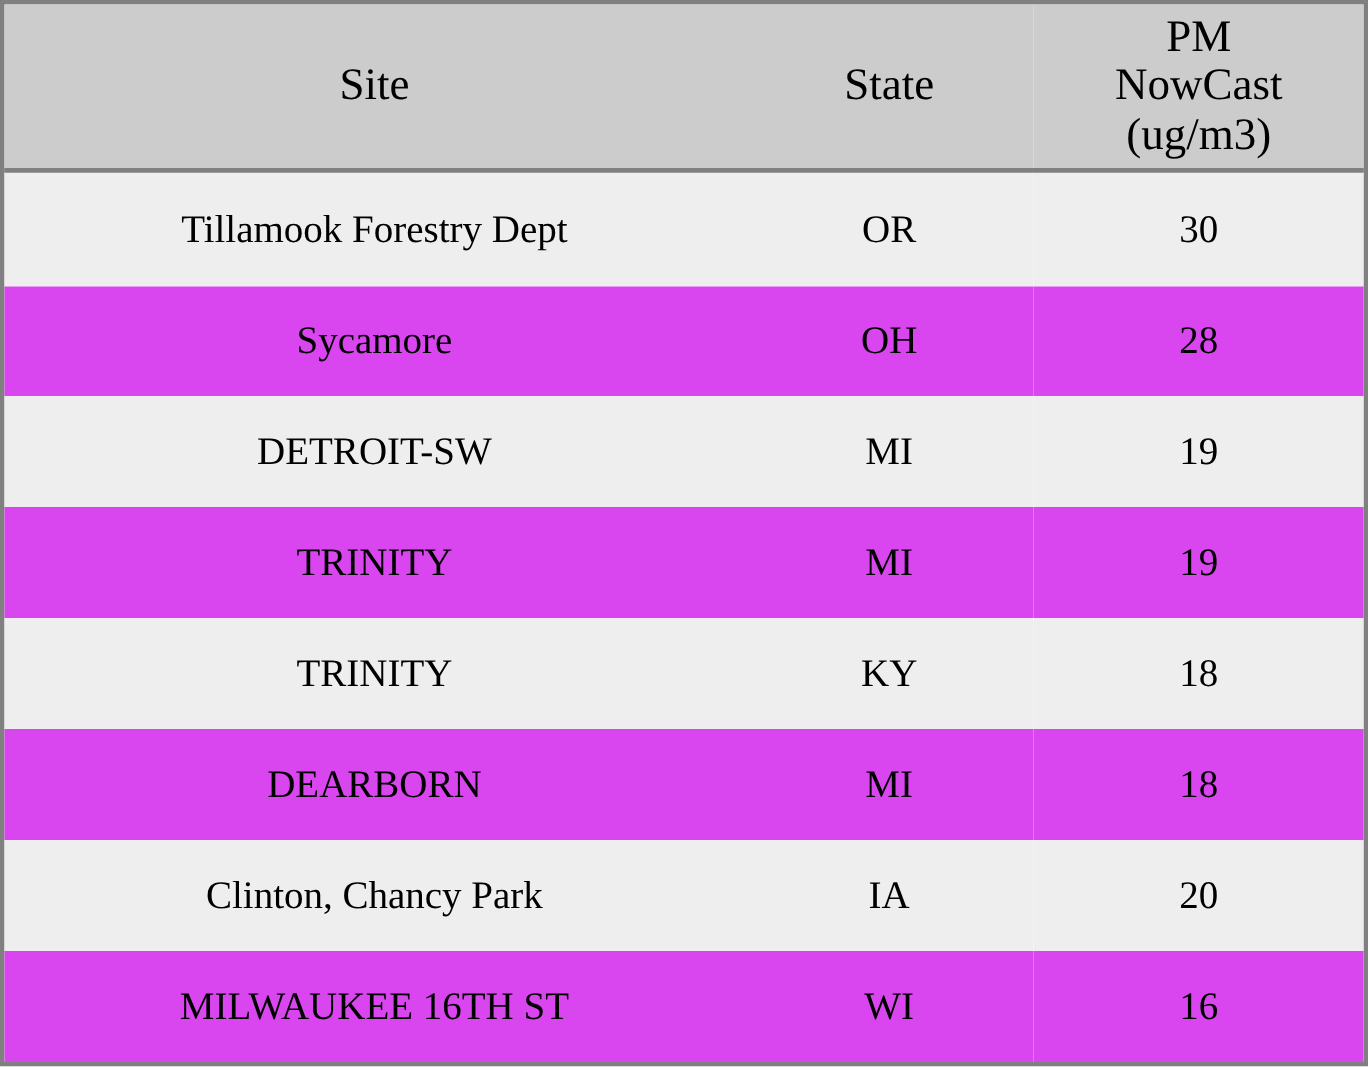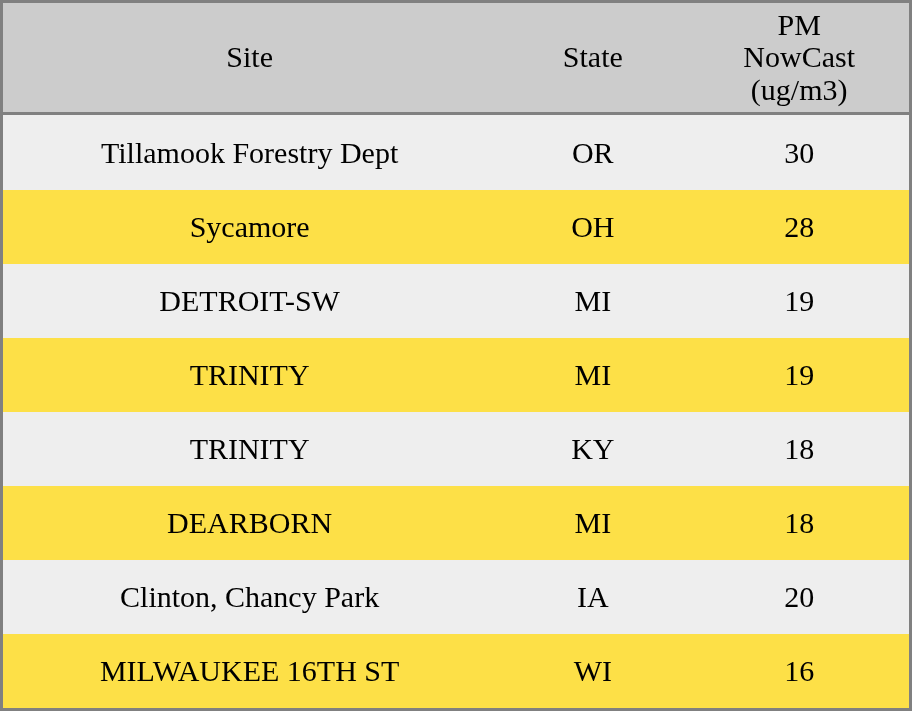--- a/index.html
+++ b/index.html
@@ -37,33 +37,33 @@
     vertical-align: middle;
     padding: 6px 4px;
     border-bottom: 3px solid #808080;
     line-height: 1.08;
   }
   th.col-site { width: 55%; margin-left: 38px; }
   th.col-state { width: 21%; }
   th.col-value { width: 24%; }
 
   tbody td {
-    font-size: 30px;
+    font-size: 26px;
     color: #000000;
     text-align: center;
     vertical-align: middle;
     padding: 4px 6px;
     border: none;
     white-space: nowrap;
   }
   tbody tr.odd-row {
     background: #eeeeee;
   }
   tbody tr.even-row {
-    background: #fde047;
+    background: #d946ef;
   }
 </style>
 </head>
 <body>
 
 <div class="table-frame">
   <table class="aqi-table">
     <thead>
       <tr>
         <th class="col-site">Site</th>

